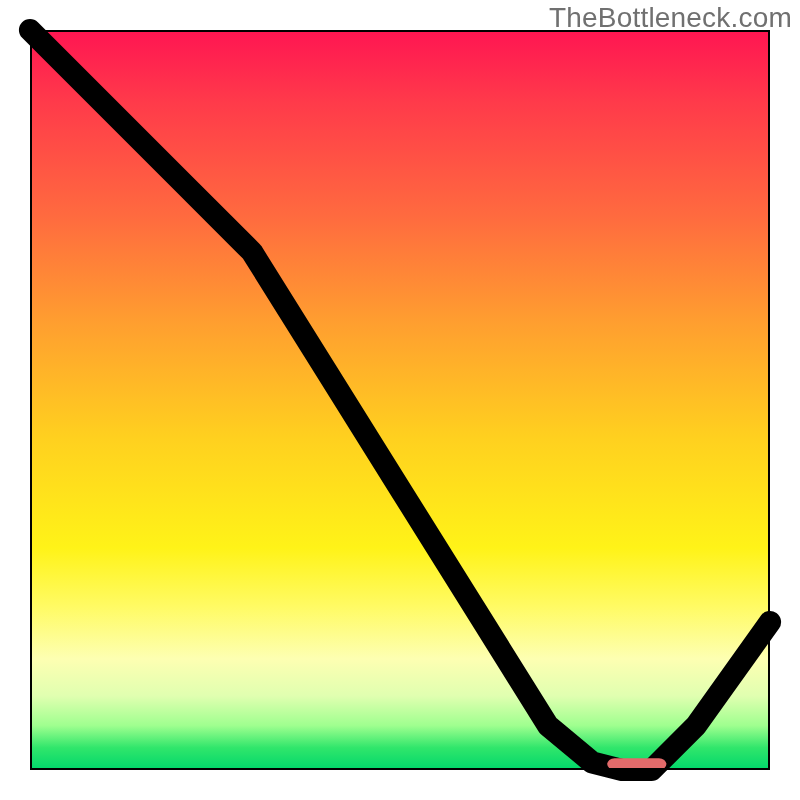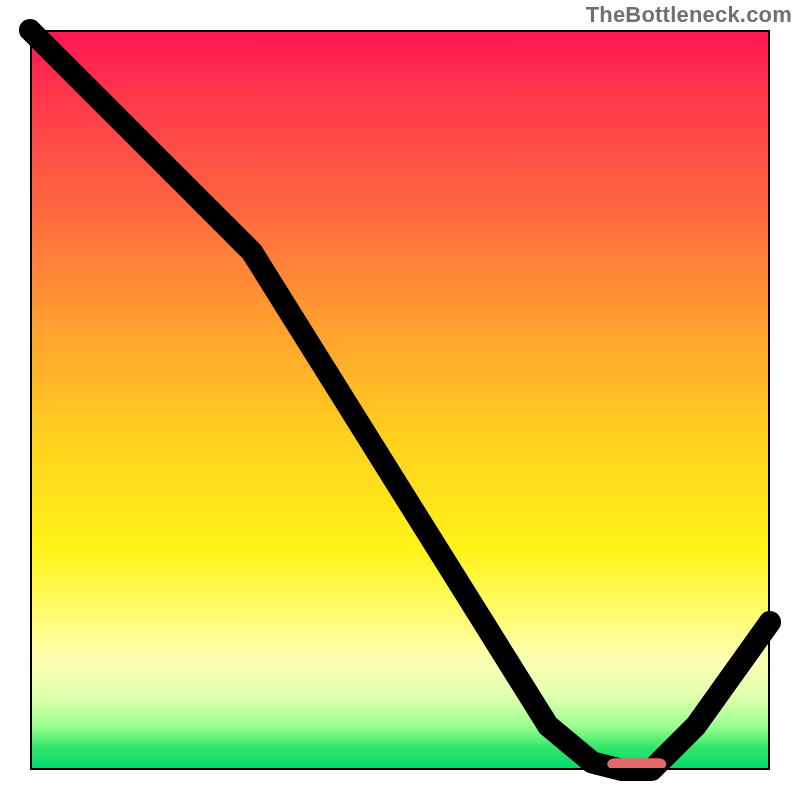--- a/index.html
+++ b/index.html
@@ -12,23 +12,23 @@
   }
   .container {
     position: relative;
     width: 800px;
     height: 800px;
   }
   .watermark {
     position: absolute;
     top: 2px;
     right: 8px;
-    font-size: 22px;
+    font-size: 28px;
     color: #707070;
-    font-weight: bold;
+    font-weight: normal;
     letter-spacing: 0.2px;
   }
   .plot-area {
     position: absolute;
     top: 30px;
     left: 30px;
     width: 740px;
     height: 740px;
     box-sizing: border-box;
   }

